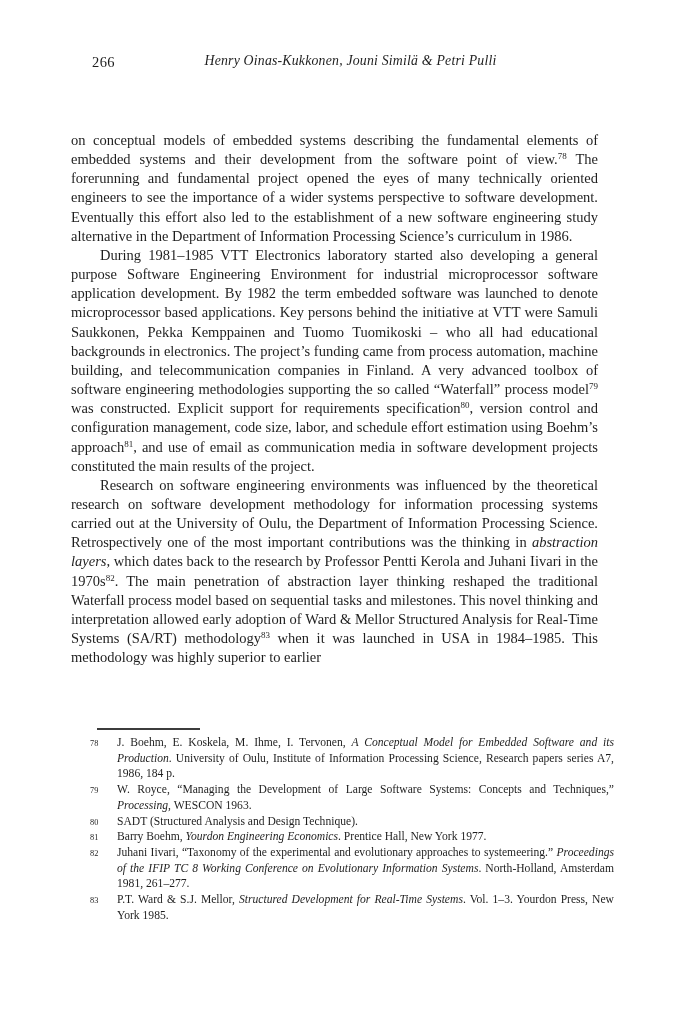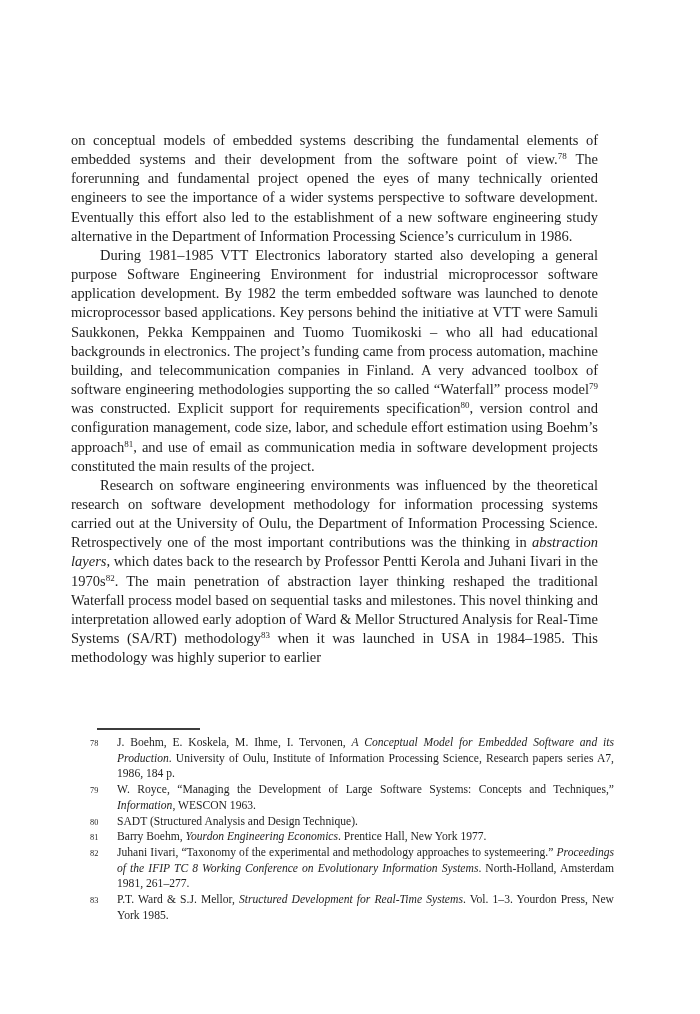--- a/index.html
+++ b/index.html
@@ -34,31 +34,35 @@
     font-size:11.6px; line-height:15.7px;
   }
   .footnote { position:relative; padding-left:30px; text-align:justify; }
   .fn-marker { position:absolute; left:3px; top:1px; font-size:8.3px; }
 </style>
 </head>
 <body>
 
 <div class="page">
 
+  <header class="page-header">
+    <span class="page-number">266</span>
+    <span class="running-header">Henry Oinas-Kukkonen, Jouni Similä &amp; Petri Pulli</span>
+  </header>
 
   <main class="body-text">
       <p class="para"><span>on conceptual models of embedded systems describing the fundamental elements of embedded systems and their development from the software point of view.</span><sup>78</sup><span> The forerunning and fundamental project opened the eyes of many technically oriented engineers to see the importance of a wider systems perspective to software development. Eventually this effort also led to the establishment of a new software engineering study alternative in the Department of Information Processing Science’s curriculum in 1986.</span></p>
       <p class="para indent"><span>During 1981–1985 VTT Electronics laboratory started also developing a general purpose Software Engineering Environment for industrial microprocessor software application development. By 1982 the term embedded software was launched to denote microprocessor based applications. Key persons behind the initiative at VTT were Samuli Saukkonen, Pekka Kemppainen and Tuomo Tuomikoski – who all had educational backgrounds in electronics. The project’s funding came from process automation, machine building, and telecommunication companies in Finland. A very advanced toolbox of software engineering methodologies supporting the so called “Waterfall” process model</span><sup>79</sup><span> was constructed. Explicit support for requirements specification</span><sup>80</sup><span>, version control and configuration management, code size, labor, and schedule effort estimation using Boehm’s approach</span><sup>81</sup><span>, and use of email as communication media in software development projects constituted the main results of the project.</span></p>
       <p class="para indent"><span>Research on software engineering environments was influenced by the theoretical research on software development methodology for information processing systems carried out at the University of Oulu, the Department of Information Processing Science. Retrospectively one of the most important contributions was the thinking in </span><em>abstraction layers</em><span>, which dates back to the research by Professor Pentti Kerola and Juhani Iivari in the 1970s</span><sup>82</sup><span>. The main penetration of abstraction layer thinking reshaped the traditional Waterfall process model based on sequential tasks and milestones. This novel thinking and interpretation allowed early adoption of Ward &amp; Mellor Structured Analysis for Real-Time Systems (SA/RT) methodology</span><sup>83</sup><span> when it was launched in USA in 1984–1985. This methodology was highly superior to earlier</span></p>
     </main>
 
   <div class="footnote-separator"></div>
 
   <section class="footnotes">
       <div class="footnote"><span class="fn-marker">78</span><span class="fn-text"><span>J. Boehm, E. Koskela, M. Ihme, I. Tervonen, </span><em>A Conceptual Model for Embedded Software and its Production</em><span>. University of Oulu, Institute of Information Processing Science, Research papers series A7, 1986, 184 p.</span></span></div>
-      <div class="footnote"><span class="fn-marker">79</span><span class="fn-text"><span>W. Royce, “Managing the Development of Large Software Systems: Concepts and Techniques,” </span><em>Information</em><span>, WESCON 1963.</span></span></div>
+      <div class="footnote"><span class="fn-marker">79</span><span class="fn-text"><span>W. Royce, “Managing the Development of Large Software Systems: Concepts and Techniques,” </span><em>Processing</em><span>, WESCON 1963.</span></span></div>
       <div class="footnote"><span class="fn-marker">80</span><span class="fn-text"><span>SADT (Structured Analysis and Design Technique).</span></span></div>
       <div class="footnote"><span class="fn-marker">81</span><span class="fn-text"><span>Barry Boehm, </span><em>Yourdon Engineering Economics</em><span>. Prentice Hall, New York 1977.</span></span></div>
-      <div class="footnote"><span class="fn-marker">82</span><span class="fn-text"><span>Juhani Iivari, “Taxonomy of the experimental and methodology approaches to systemeering.” </span><em>Proceedings of the IFIP TC 8 Working Conference on Evolutionary Information Systems</em><span>. North-Holland, Amsterdam 1981, 261–277.</span></span></div>
+      <div class="footnote"><span class="fn-marker">82</span><span class="fn-text"><span>Juhani Iivari, “Taxonomy of the experimental and evolutionary approaches to systemeering.” </span><em>Proceedings of the IFIP TC 8 Working Conference on Evolutionary Information Systems</em><span>. North-Holland, Amsterdam 1981, 261–277.</span></span></div>
       <div class="footnote"><span class="fn-marker">83</span><span class="fn-text"><span>P.T. Ward &amp; S.J. Mellor, </span><em>Structured Development for Real-Time Systems</em><span>. Vol. 1–3. Yourdon Press, New York 1985.</span></span></div>
     </section>
 
 </div>
 
 </body></html>

